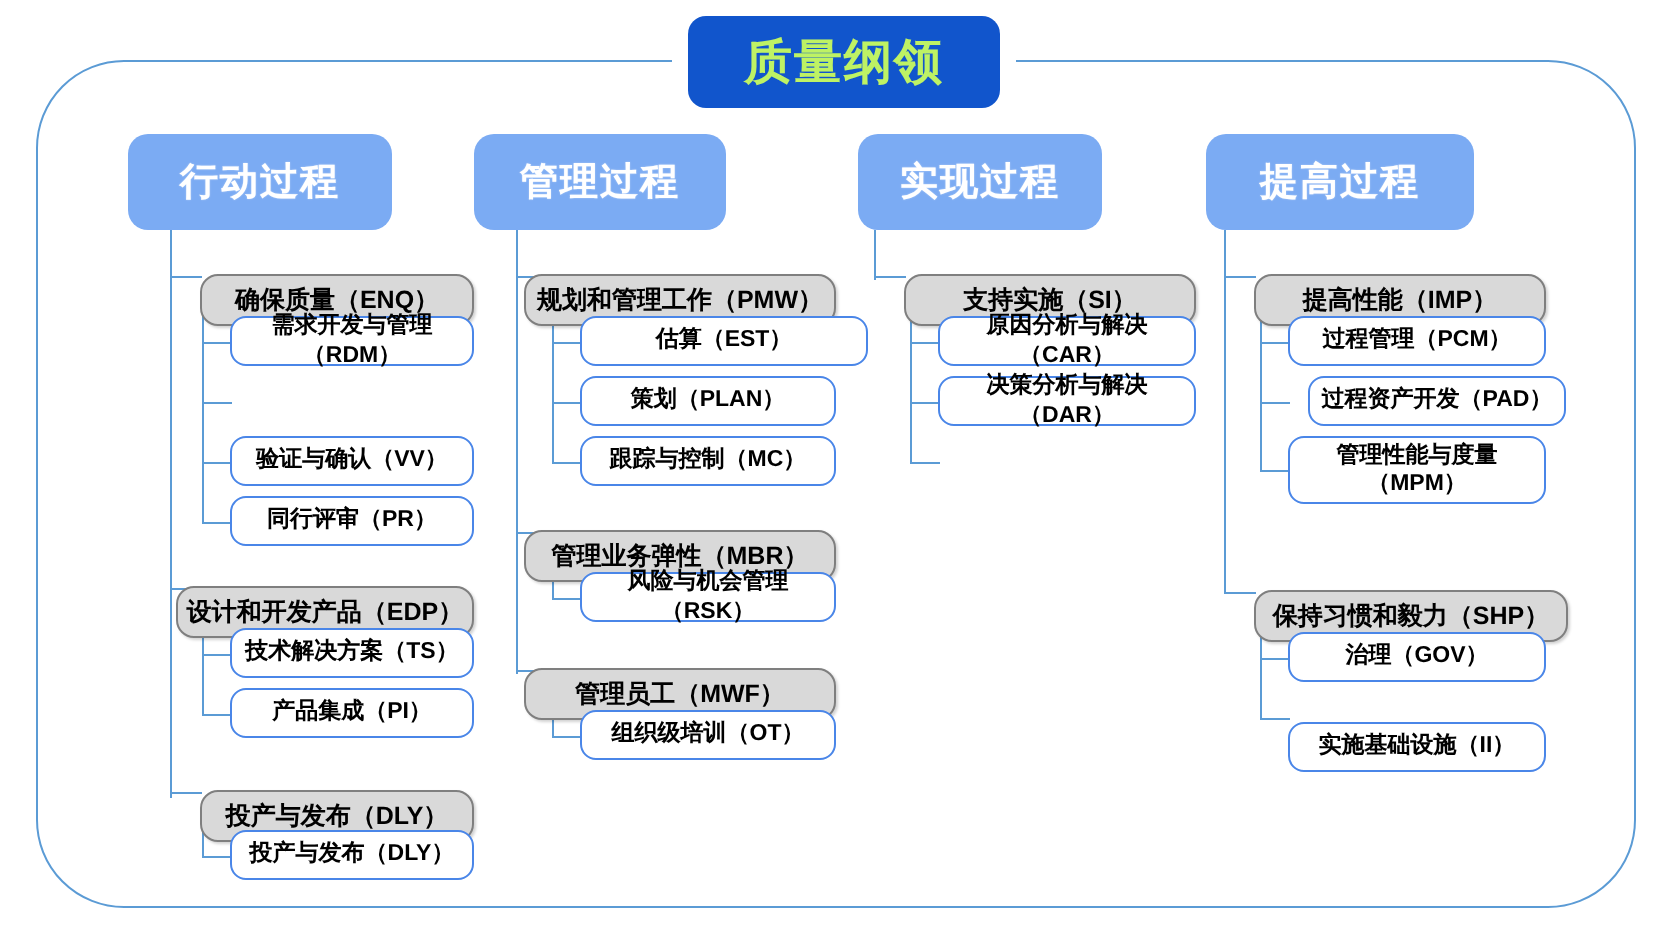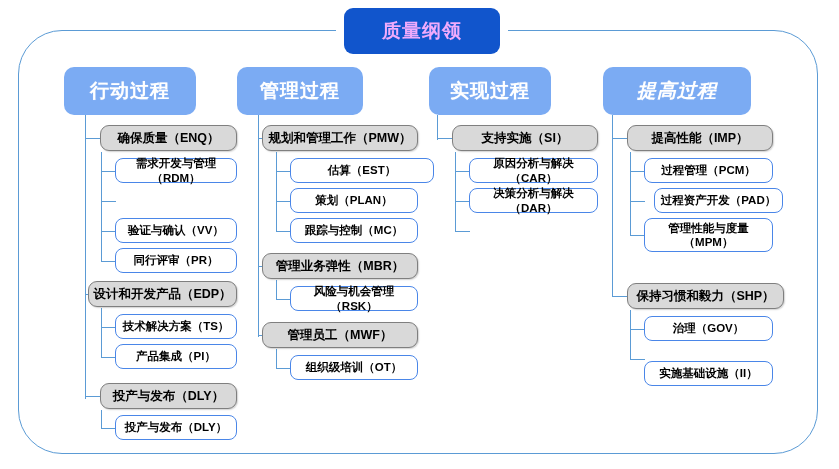--- a/index.html
+++ b/index.html
@@ -26,22 +26,22 @@
     left:336px;top:24px;width:172px;height:14px;
     background:#ffffff;
   }
 
   
   .title{
     position:absolute;
     left:344px;top:8px;width:156px;height:46px;
     background:#1155cc;
     border-radius:9px;
-    color:#f0abfc;
-    font-size:19px;font-weight:bold;
+    color:#bef264;
+    font-size:24px;font-weight:bold;
     letter-spacing:1px;
     display:flex;align-items:center;justify-content:center;
     box-sizing:border-box;
   }
 
   
   .colhead{
     position:absolute;
     height:48px;
     background:#7babf3;
@@ -59,20 +59,21 @@
     position:absolute;
     background:#d9d9d9;
     border:1.4px solid #7f7f7f;
     border-radius:9px;
     color:#000000;
     font-size:12.5px;font-weight:bold;
     display:flex;align-items:center;justify-content:center;
     box-sizing:border-box;
     text-align:center;
     box-shadow:1px 1px 1.5px rgba(0,0,0,.18);
+    margin-top:12px;
   }
 
   
   .lbox{
     position:absolute;
     background:#ffffff;
     border:1.3px solid #4a86e8;
     border-radius:8px;
     color:#000000;
     font-size:11.5px;font-weight:bold;
@@ -92,21 +93,21 @@
 <div id="stage">
 
   <div class="frame"></div>
   <div class="frame-gap"></div>
 
   <div class="title">质量纲领</div>
 
   <div class="colhead" style="left:64px;top:67px;width:132px;">行动过程</div>
   <div class="colhead" style="left:237px;top:67px;width:126px;">管理过程</div>
   <div class="colhead" style="left:429px;top:67px;width:122px;">实现过程</div>
-  <div class="colhead" style="left:603px;top:67px;width:148px;font-style:italic;">提高过程</div>
+  <div class="colhead" style="left:603px;top:67px;width:134px;">提高过程</div>
 
   <div class="vline" style="left:85px;top:115px;height:284px;"></div>
   <div class="hline" style="left:85px;top:138px;width:16px;"></div>
   <div class="hline" style="left:85px;top:294px;width:16px;"></div>
   <div class="hline" style="left:85px;top:396px;width:16px;"></div>
 
   <div class="vline" style="left:101px;top:152px;height:110px;"></div>
   <div class="hline" style="left:101px;top:171px;width:15px;"></div>
   <div class="hline" style="left:101px;top:201px;width:15px;"></div>
   <div class="hline" style="left:101px;top:231px;width:15px;"></div>

